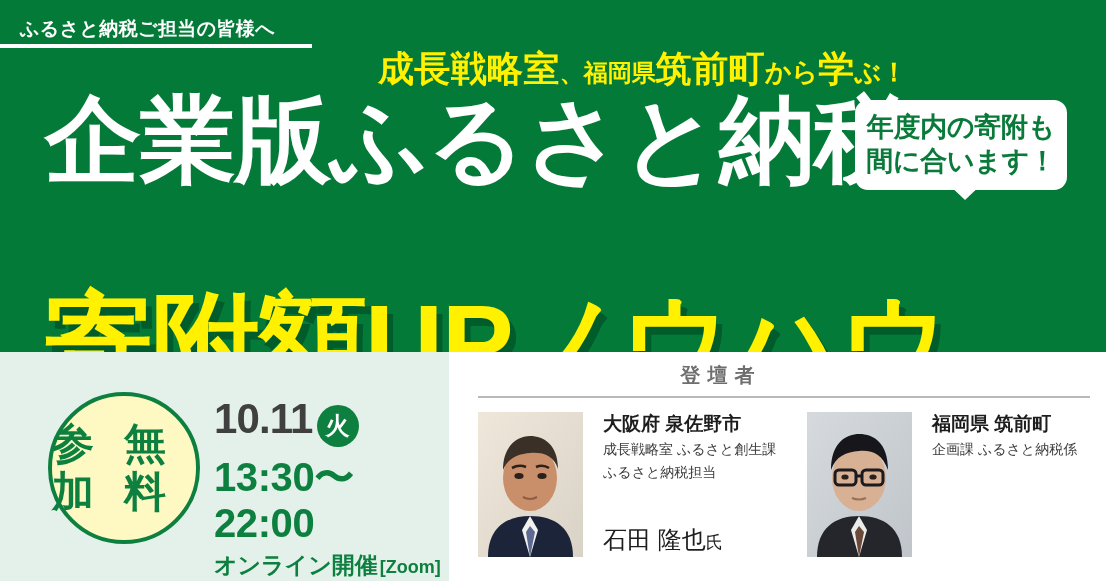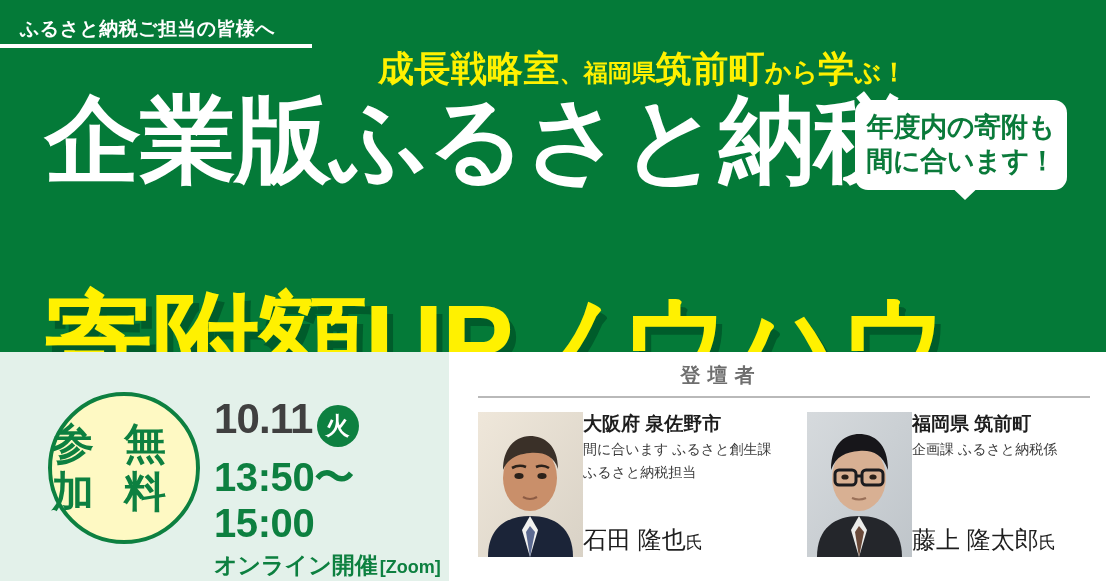--- a/index.html
+++ b/index.html
@@ -54,21 +54,21 @@
   .online .on1{color:#0d8040;font-size:23px;font-weight:bold;}
   .online .on2{color:#0d8040;font-size:18px;font-weight:bold;margin-left:2px;}
 
   
   .rightpanel{position:absolute;left:449px;top:352px;width:657px;height:229px;background:#ffffff;}
   .sp-head{position:absolute;left:0;top:10px;width:544px;text-align:center;color:#6e6e6e;
            font-size:20px;font-weight:bold;letter-spacing:.35em;}
   .sp-rule{position:absolute;left:29px;top:44px;width:612px;height:2px;background:#b9b9b9;}
 
   .speakers{position:absolute;left:29px;top:60px;width:628px;display:flex;gap:30px;}
-  .speaker{display:flex;gap:0;width:299px;}
+  .speaker{display:flex;gap:20px;width:299px;}
   .photo{width:105px;height:145px;flex:0 0 105px;position:relative;overflow:hidden;
          background:#cfd3d6;}
   .photo .bg{position:absolute;inset:0;}
   .sp-txt{flex:1;display:flex;flex-direction:column;height:145px;}
   .sp-org{color:#1d1d1d;font-size:19px;font-weight:bold;line-height:24px;white-space:nowrap;}
   .sp-dept{color:#3c3c3c;font-size:14px;line-height:20px;margin-top:3px;white-space:nowrap;}
   .sp-name{margin-top:auto;color:#1d1d1d;font-size:24px;line-height:28px;white-space:nowrap;}
   .sp-name .suf{font-size:17px;}
 </style>
 </head>
@@ -110,21 +110,21 @@
     <div class="free-badge">
       <span>参加</span>
       <span>無料</span>
     </div>
 
     <div class="datewrap">
       <div class="date-row">
         <span class="date-big">10.11</span>
         <span class="dow">火</span>
       </div>
-      <div class="time">13:50〜15:00</div>
+      <div class="time">13:30〜22:00</div>
       <div class="online">
         <span class="on1">オンライン開催</span>
         <span class="on2">[Zoom]</span>
       </div>
     </div>
   </div>
 
   <div class="rightpanel">
     <div class="sp-head">登壇者</div>
     <div class="sp-rule"></div>
@@ -148,21 +148,21 @@
             <path d="M25 58 C25 33 40 24 52 24 C66 24 80 33 80 57 C76 44 66 40 52 41 C40 42 30 46 25 58 Z" fill="#3a3028"></path>
             <ellipse cx="41" cy="64" rx="4.6" ry="3" fill="#2b211a"></ellipse>
             <ellipse cx="64" cy="64" rx="4.6" ry="3" fill="#2b211a"></ellipse>
             <path d="M34 56 q7 -4 14 -1" stroke="#2b211a" stroke-width="2.6" fill="none"></path>
             <path d="M58 55 q7 -3 13 1" stroke="#2b211a" stroke-width="2.6" fill="none"></path>
             <path d="M45 85 q7 4 14 0" stroke="#8d5c44" stroke-width="2.2" fill="none"></path>
           </svg>
         </div>
         <div class="sp-txt">
           <div class="sp-org">大阪府 泉佐野市</div>
-          <div class="sp-dept">間に合います ふるさと創生課</div>
+          <div class="sp-dept">成長戦略室 ふるさと創生課</div>
           <div class="sp-dept">ふるさと納税担当</div>
           <div class="sp-name"><span>石田 隆也</span><span class="suf">氏</span></div>
         </div>
       </div>
 
       <div class="speaker">
         <div class="photo">
           <svg class="bg" viewBox="0 0 105 145" preserveAspectRatio="none">
             <defs>
               <linearGradient id="bg2" x1="0" y1="0" x2="1" y2="1">
@@ -181,20 +181,19 @@
             <line x1="49" y1="64" x2="55" y2="64" stroke="#1b1b1f" stroke-width="3"></line>
             <ellipse cx="38" cy="65" rx="3.6" ry="2.6" fill="#2b211a"></ellipse>
             <ellipse cx="66" cy="65" rx="3.6" ry="2.6" fill="#2b211a"></ellipse>
             <path d="M45 86 q7 3 14 0" stroke="#9a7058" stroke-width="2.2" fill="none"></path>
           </svg>
         </div>
         <div class="sp-txt">
           <div class="sp-org">福岡県 筑前町</div>
           <div class="sp-dept">企画課 ふるさと納税係</div>
           <div class="sp-dept"></div>
-          <div class="sp-name"><span>藤上 隆太郎</span><span class="suf">氏</span></div>
         </div>
       </div>
 
     </div>
   </div>
 
 </div>
 
 </body></html>

